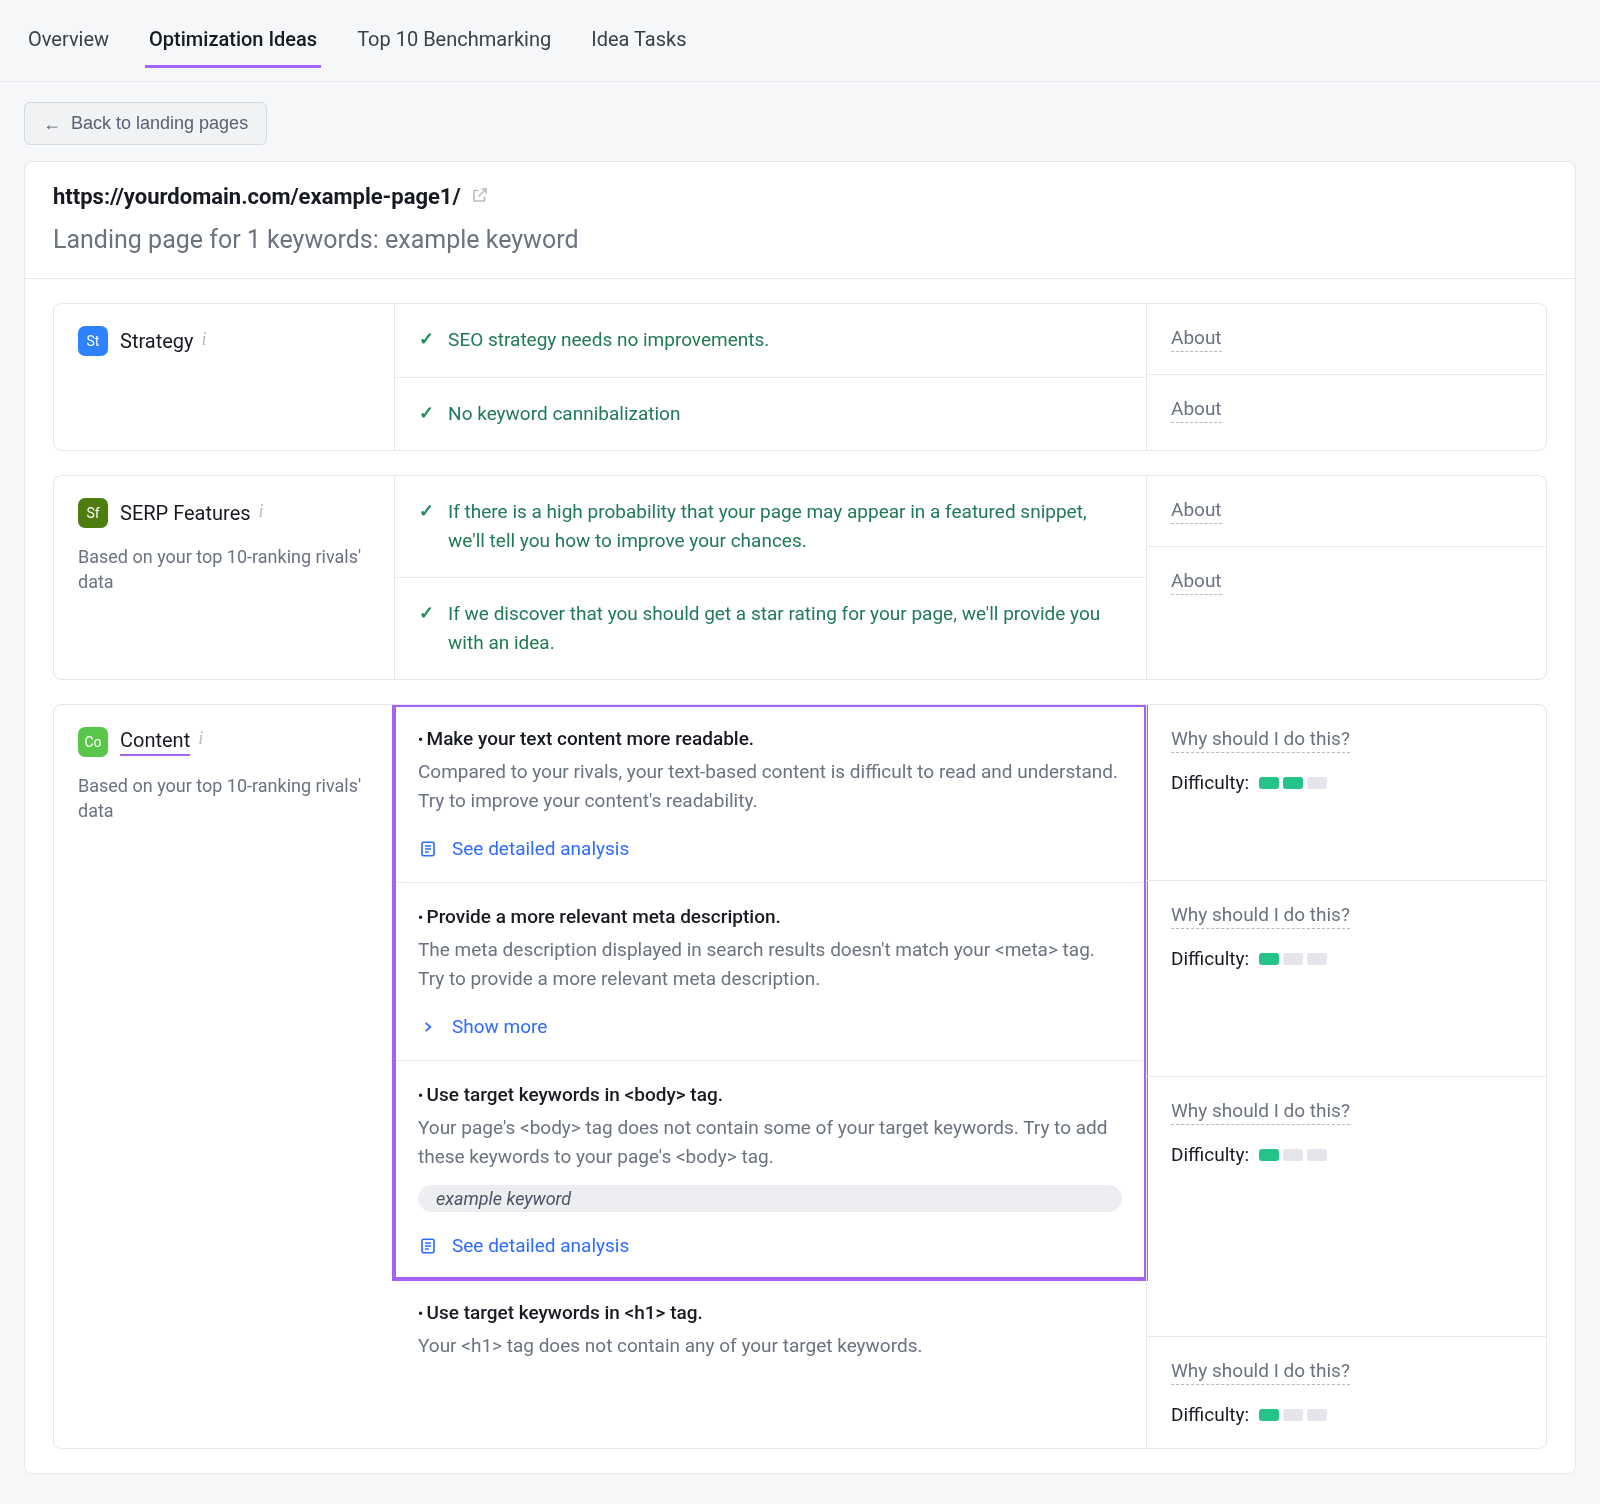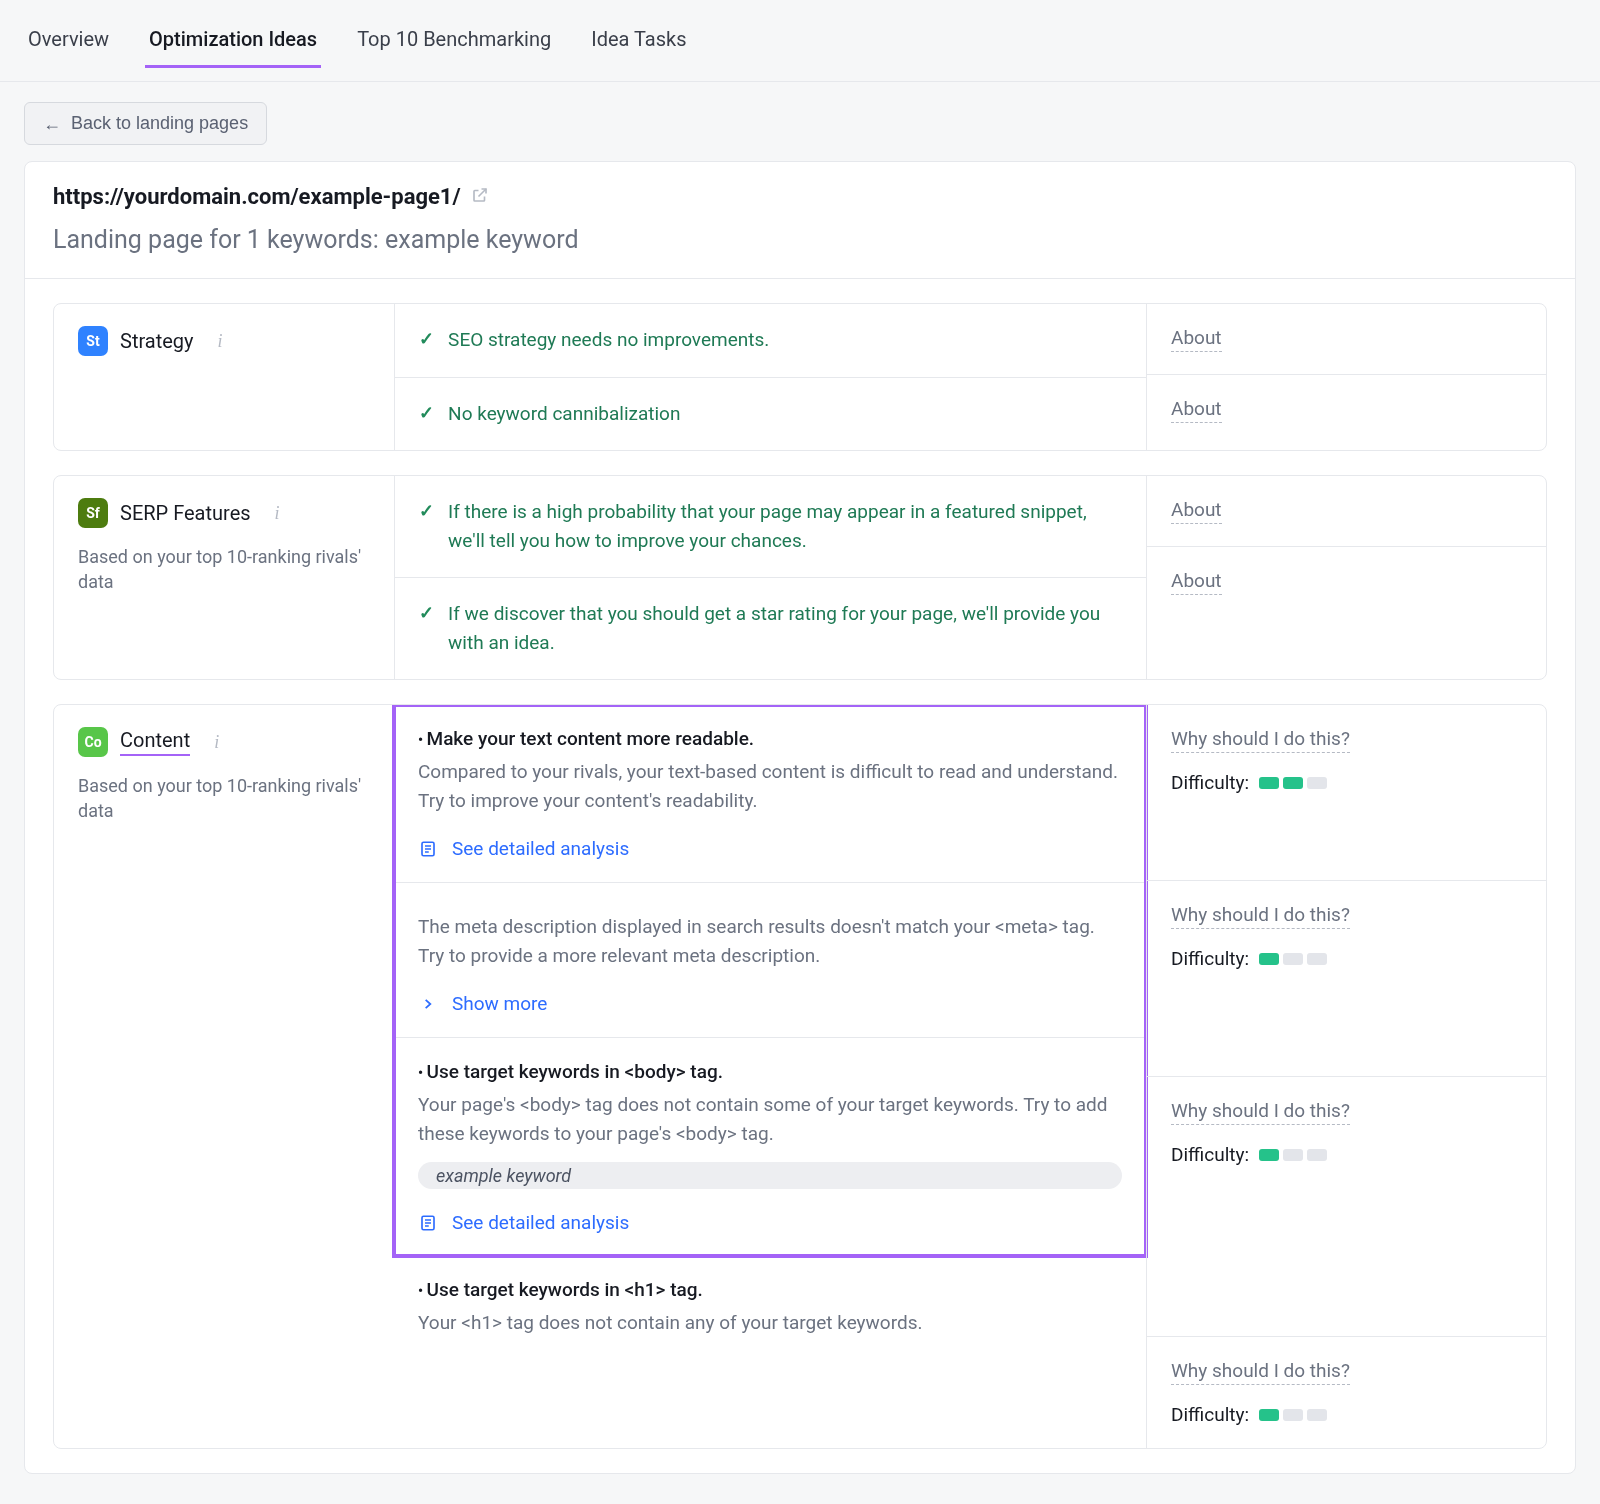--- a/index.html
+++ b/index.html
@@ -78,27 +78,27 @@
     grid-template-columns: 340px 1fr 400px;
     overflow: hidden;
     background:#fff;
   }
   .section-left {
     padding: 22px 24px;
   }
   .left-head { display:flex; align-items:center; gap:12px; }
   .chip {
     width: 30px; height:30px; border-radius:7px;
-    color:#fff; font-weight:700; font-size:14px;
+    color:#fff; font-weight:400; font-size:14px;
     display:flex; align-items:center; justify-content:center;
   }
   .chip.st { background:#2f82ff; }
   .chip.sf { background:#4d7c0f; }
   .chip.co { background:#58c649; }
-  .left-title { font-size:20px; color:#171a22; display:flex; align-items:center; gap:24px;}
+  .left-title { font-size:20px; color:#171a22; display:flex; align-items:flex-start; gap:8px;}
   .info-i { font-style: italic; font-family: serif; color:#b5bac4; font-size:18px;}
   .left-sub { margin-top:16px; color:#6b7280; font-size:18px; line-height:1.4;}
   .content-underline { border-bottom: 2px solid #a463f7; padding-bottom:2px;}
   .rows-col { display:flex; flex-direction:column; border-left:1px solid #e6e8ec;}
   .row-cell {
     padding: 22px 24px;
     border-bottom: 1px solid #e6e8ec;
     display:flex;
     align-items:flex-start;
     gap:14px;
@@ -259,20 +259,21 @@
                       <path d="M8 8h8M8 12h8M8 16h5"></path>
                     </svg>
                   </span>
                 <span>See detailed analysis</span>
               </div>
             </div>
           </div>
 
           <div class="row-cell">
             <div class="content-row-inner">
+              <div><span class="bullet">• </span><span class="row-title">Provide a more relevant meta description.</span></div>
               <div class="row-body">The meta description displayed in search results doesn't match your &lt;meta&gt; tag. Try to provide a more relevant meta description.</div>
               <div class="row-action">
                 <span class="ic">
                     <svg width="14" height="14" viewBox="0 0 24 24" fill="none" stroke="currentColor" stroke-width="3">
                       <path d="M8 5l8 7-8 7"></path>
                     </svg>
                   </span>
                 <span>Show more</span>
               </div>
             </div>

